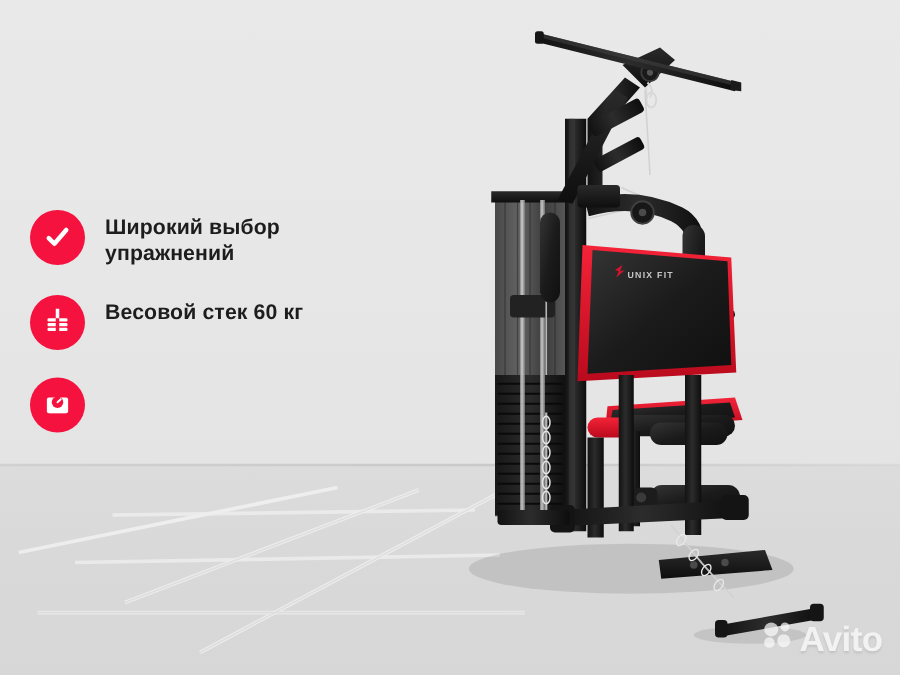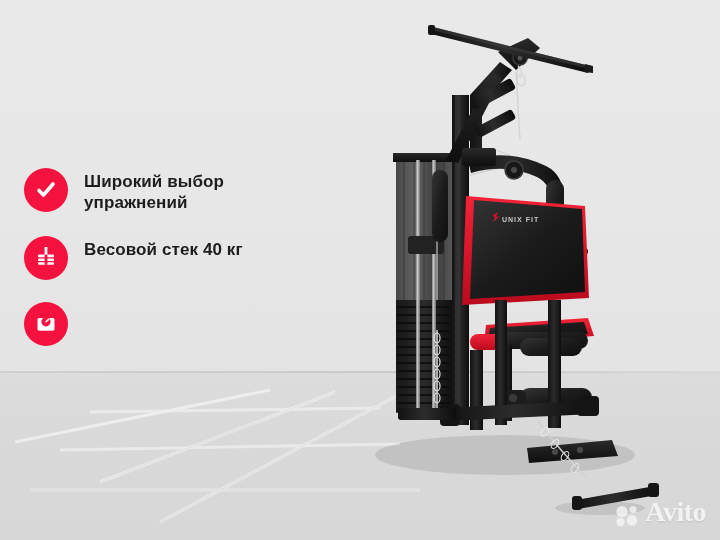--- a/index.html
+++ b/index.html
@@ -35,21 +35,21 @@
   }
   .ftext {
     margin-left:16px; padding-top:3px;
     font-size:17px; font-weight:bold; line-height:1.25;
     color:#1d1d1d; letter-spacing:.1px; max-width:230px;
   }
 
   
   .avito {
     position:absolute; right:14px; bottom:12px;
-    display:flex; align-items:flex-end; gap:5px; opacity:.78;font-family:Liberation Serif, serif;
+    display:flex; align-items:flex-start; gap:5px; opacity:.78;
   }
   .avito-word {
     font-size:28px; font-weight:bold; color:#fafafa; letter-spacing:-.5px;
     text-shadow:0 1px 2px rgba(120,120,120,.30);
   }
   .machine { position:absolute; left:0; top:0; }
 </style>
 </head>
 <body>
 
@@ -285,21 +285,21 @@
     <div class="feature">
       <div class="ficon">
         <svg width="26" height="26" viewBox="0 0 26 26">
           <rect x="11.6" y="2" width="2.8" height="8" fill="#fff"></rect>
           <rect x="5" y="9.6" width="16" height="2.6" rx="1" fill="#fff"></rect>
           <rect x="5" y="13.4" width="16" height="2.6" rx="1" fill="#fff"></rect>
           <rect x="5" y="17.2" width="16" height="2.6" rx="1" fill="#fff"></rect>
           <rect x="11.6" y="9.6" width="2.8" height="10.2" fill="#f5123e"></rect>
         </svg>
       </div>
-      <div class="ftext">Весовой стек 40 кг</div>
+      <div class="ftext">Весовой стек 60 кг</div>
     </div>
 
     <div class="feature">
       <div class="ficon">
         <svg width="26" height="26" viewBox="0 0 26 26">
           <rect x="4.5" y="7" width="17" height="12.5" rx="1.6" fill="#fff"></rect>
           <circle cx="13" cy="10.8" r="4.6" fill="#f5123e"></circle>
           <path d="M13 10.8 L15.6 8.4" stroke="#fff" stroke-width="1.5" stroke-linecap="round"></path>
           <rect x="6.5" y="16.6" width="13" height="2.9" fill="#fff"></rect>
         </svg>

